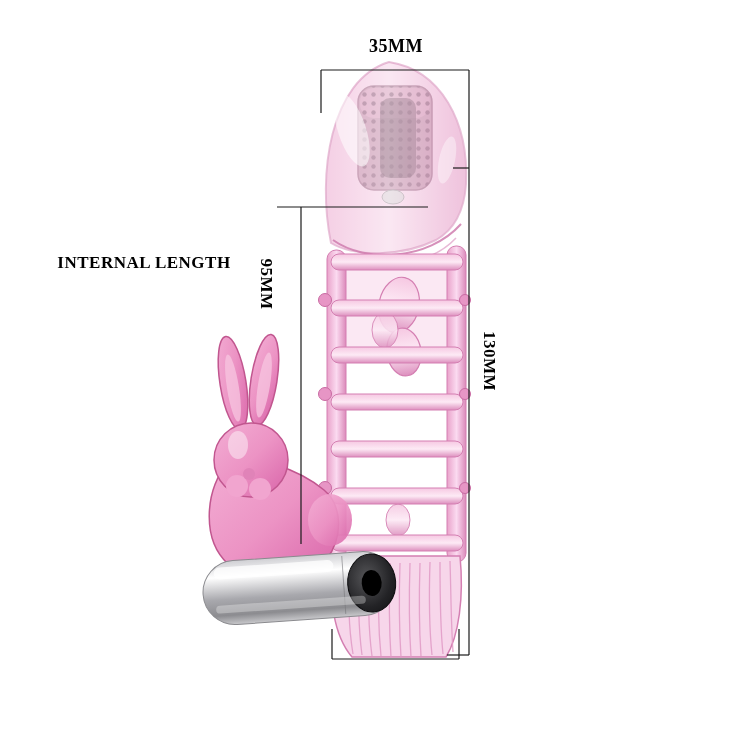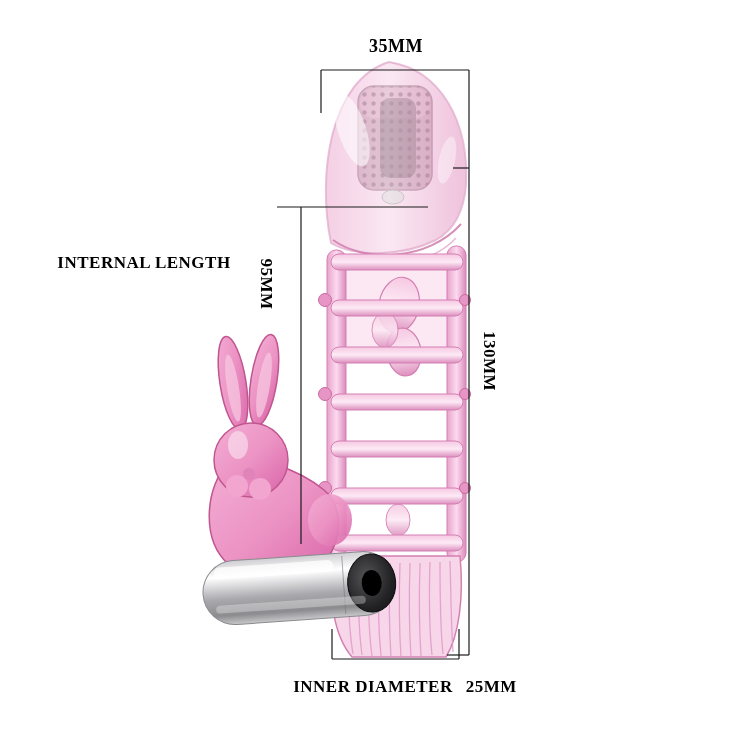--- a/index.html
+++ b/index.html
@@ -155,18 +155,14 @@
   </svg>
 
   <div class="dim-label big center" style="left:396px; top:46px;">35MM</div>
 
   <div class="dim-label center" style="left:144px; top:263px;">INTERNAL LENGTH</div>
 
   <div class="dim-label rot" style="left:266px; top:284px;">95MM</div>
 
   <div class="dim-label rot" style="left:489px; top:361px;">130MM</div>
 
-  <div class="dim-label center pair" style="left:405px; top:687px;">
-    <span>INNER DIAMETER</span>
-    <span>25MM</span>
-  </div>
 
 </div>
 
 </body></html>

